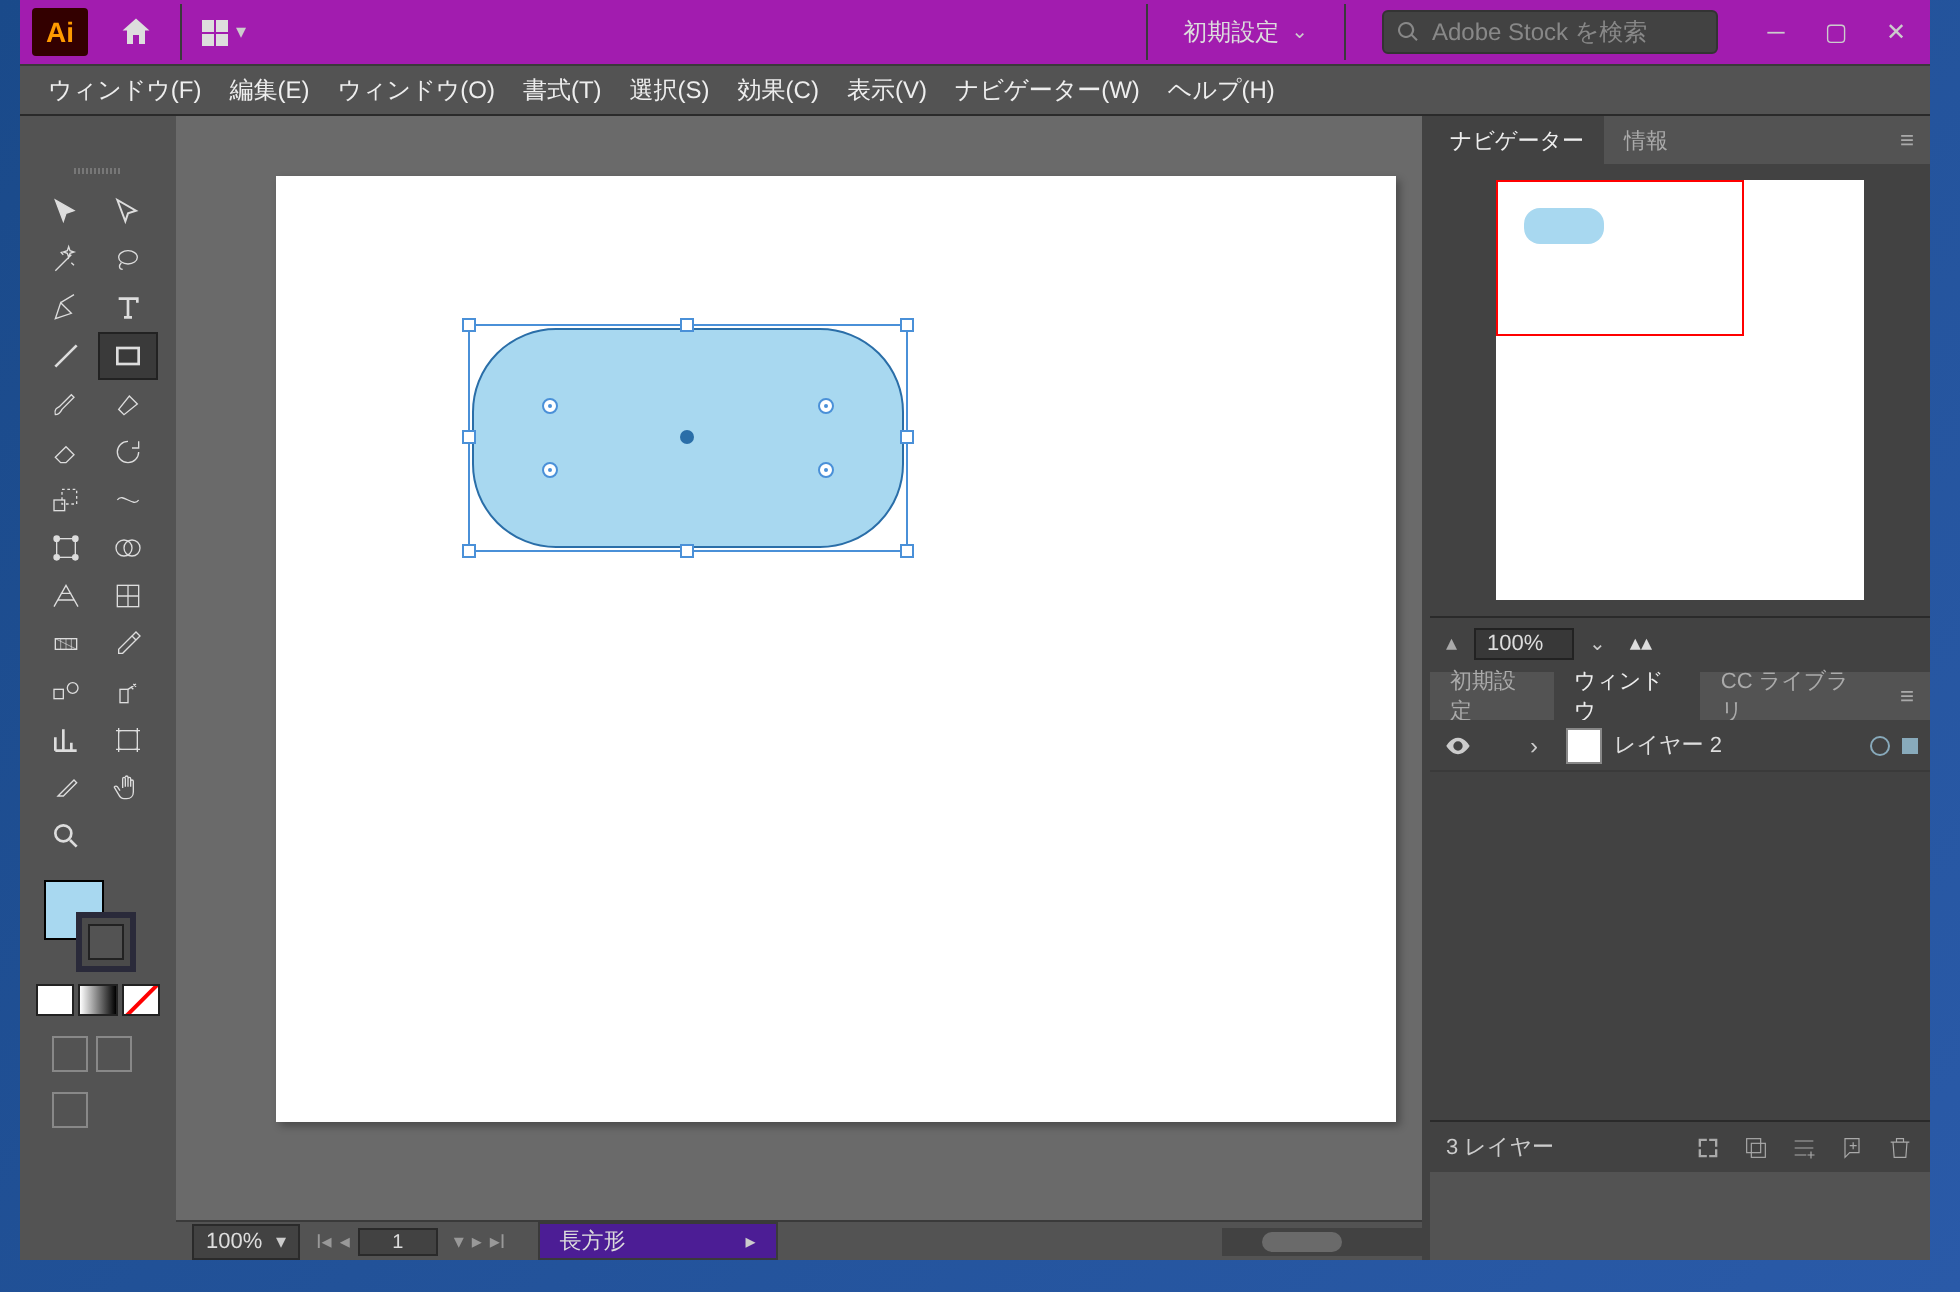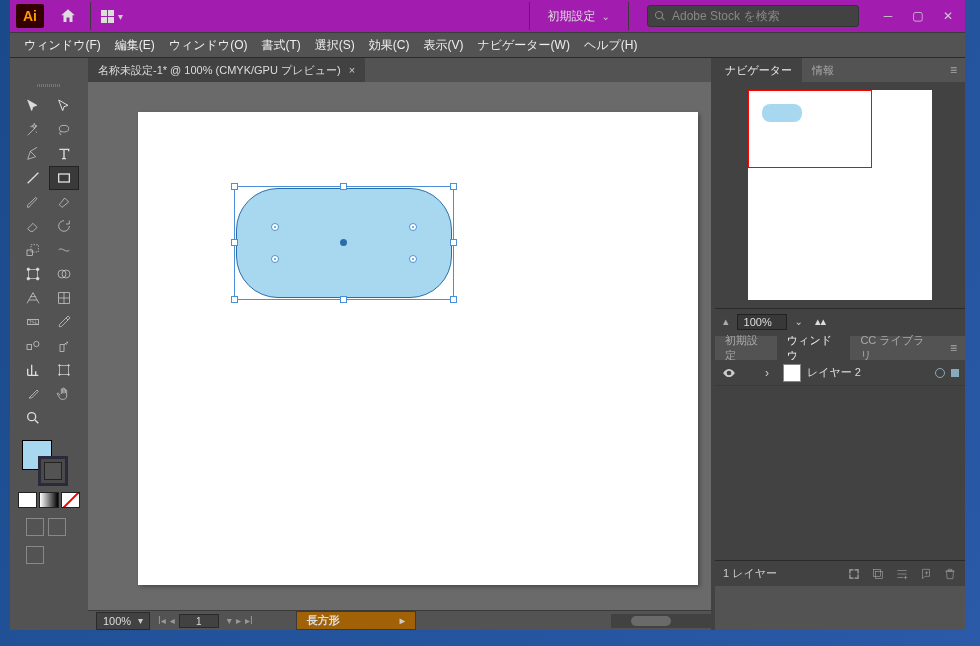--- a/index.html
+++ b/index.html
@@ -9,21 +9,21 @@
 .ai-logo { width:28px; height:24px; background:#330000; color:#ff9a00; font-weight:bold; font-size:14px; display:flex; align-items:center; justify-content:center; border-radius:2px; }
 .home-icon { width:24px; height:24px; margin-left:12px; display:flex; align-items:center; justify-content:center; color:#ddd; }
 .home-icon svg { width:18px; height:18px; fill:#ddd; }
 .titlebar-divider { width:1px; height:28px; background:#3a3a3a; margin:0 10px; }
 .layout-icon { display:flex; align-items:center; color:#ddd; gap:4px; }
 .layout-icon .boxes { display:grid; grid-template-columns:6px 6px; grid-template-rows:6px 6px; gap:1px; }
 .layout-icon .boxes div { background:#ddd; }
 .chev { font-size:10px; color:#ccc; }
 .titlebar-right { margin-left:auto; display:flex; align-items:center; gap:8px; }
 .workspace-selector { color:#ddd; display:flex; align-items:center; gap:6px; }
-.search-stock { background:#424242; border:1px solid #333; border-radius:3px; height:22px; display:flex; align-items:center; padding:0 6px; color:#888; width:212px; gap:6px; }
+.search-stock { background:#424242; border:1px solid #333; border-radius:3px; height:22px; display:flex; align-items:center; padding:0 6px; color:#888; width:168px; gap:6px; }
 .search-stock svg { width:12px; height:12px; fill:#888; }
 .window-controls { display:flex; align-items:center; gap:8px; margin-left:10px; }
 .window-controls div { width:22px; height:20px; display:flex; align-items:center; justify-content:center; color:#ccc; cursor:pointer; }
 .menubar { height:26px; background:#535353; border-top:1px solid #3a3a3a; border-bottom:1px solid #2a2a2a; display:flex; align-items:center; padding:0 8px; gap:2px; }
 .menubar span { color:#eee; font-size:12px; padding:2px 6px; white-space:nowrap; }
 .workarea { flex:1; display:flex; background:#424242; overflow:hidden; }
 .tools-col { width:78px; background:#535353; display:flex; flex-direction:column; }
 .tools-header { height:10px; display:flex; justify-content:center; align-items:center; }
 .tools-header div { width:24px; height:3px; background:repeating-linear-gradient(90deg,#777 0 1px,transparent 1px 2px); }
 .tools-grid { display:grid; grid-template-columns:1fr 1fr; padding:4px 8px 0 8px; gap:0; }
@@ -61,21 +61,21 @@
 .corner-widget{position:absolute;width:8px;height:8px;border:1px solid #4a90d8;border-radius:50%;background:#fff;}
 .corner-widget::after{content:"";position:absolute;inset:2px;background:#4a90d8;border-radius:50%;}
 .cw-tl{left:36px;top:36px;}.cw-tr{right:36px;top:36px;}.cw-bl{left:36px;bottom:36px;}.cw-br{right:36px;bottom:36px;}
 .statusbar { height:20px; background:#535353; border-top:1px solid #3a3a3a; display:flex; align-items:center; color:#ddd; font-size:11px; }
 .zoom-field { background:#424242; border:1px solid #2a2a2a; height:18px; padding:0 6px; display:flex; align-items:center; margin-left:8px; width:54px; }
 .zoom-field .chev { margin-left:auto; }
 .nav-btns { display:flex; align-items:center; gap:4px; margin-left:8px; }
 .nav-btns span { color:#999; font-size:10px; }
 .page-field { background:#424242; border:1px solid #2a2a2a; width:40px; height:14px; text-align:center; color:#ddd; font-size:10px; padding-top:1px; }
 .nav-dd { color:#999; margin-left:4px; }
-.status-sel { margin-left:43px; background:#a16207; border:1px solid #3a3a3a; padding:1px 10px; display:flex; align-items:center; gap:60px;font-weight:bold; }
+.status-sel { margin-left:16px; background:#4c1d95; border:1px solid #3a3a3a; padding:1px 10px; display:flex; align-items:center; gap:60px; }
 .scrollbar-h { height:14px; background:#424242; margin-left:auto; width:100px; position:relative; }
 .scrollbar-h .thumb { position:absolute; left:20px; top:2px; height:10px; width:40px; background:#6a6a6a; border-radius:5px; }
 .panels-gap { width:4px; background:#424242; }
 .panels-col { width:250px; background:#424242; display:flex; flex-direction:column; gap:2px; }
 .panel { background:#535353; display:flex; flex-direction:column; }
 .panel-tabs { height:24px; display:flex; align-items:center; background:#535353; }
 .panel-tab { padding:4px 10px; color:#aaa; font-size:11px; height:24px; display:flex; align-items:center; }
 .panel-tab.active { background:#424242; color:#eee; }
 .panel-menu { margin-left:auto; padding:0 8px; color:#aaa; cursor:pointer; }
 .panel-body { background:#424242; flex:1; }
@@ -325,26 +325,20 @@
           <div class="di-sw"></div>
           <div class="di-sw"></div>
         </div>
       </div>
       <div class="screen-mode">
         <div class="di-sw"></div>
       </div>
     </div>
 
     <div class="center-col">
-      <div class="doc-tab">
-        <div class="doc-tab-inner">
-          <span>名称未設定-1* @ 100% (CMYK/GPU プレビュー)</span>
-          <span class="close">×</span>
-        </div>
-      </div>
       <div class="canvas-area">
         <div class="artboard">
           <div class="shape"></div>
           <div class="sel-box">
             <div class="handle h-tl"></div>
             <div class="handle h-tm"></div>
             <div class="handle h-tr"></div>
             <div class="handle h-ml"></div>
             <div class="handle h-mr"></div>
             <div class="handle h-bl"></div>
@@ -423,21 +417,21 @@
             </div>
             <div class="lock"></div>
             <span class="layer-toggle">›</span>
             <div class="layer-thumb"></div>
             <span class="layer-name">レイヤー 2</span>
             <div class="layer-target"></div>
             <div class="layer-sel"></div>
           </div>
         </div>
         <div class="layers-footer">
-          <span class="lbl">1 レイヤー</span>
+          <span class="lbl">3 レイヤー</span>
           <svg viewBox="0 0 24 24">
               <path d="M4 4h7v2H6v5H4zM20 4h-7v2h5v5h2zM4 20h7v-2H6v-5H4zM20 20h-7v-2h5v-5h2z"></path>
             </svg>
           <svg viewBox="0 0 24 24">
               <rect x="4" y="4" width="12" height="12" fill="none" stroke="#aaa"></rect>
               <rect x="8" y="8" width="12" height="12" fill="none" stroke="#aaa"></rect>
             </svg>
           <svg viewBox="0 0 24 24">
               <path d="M4 6h16M4 12h16M4 18h10M18 15v6M15 18h6" stroke="#aaa" fill="none"></path>
             </svg>

